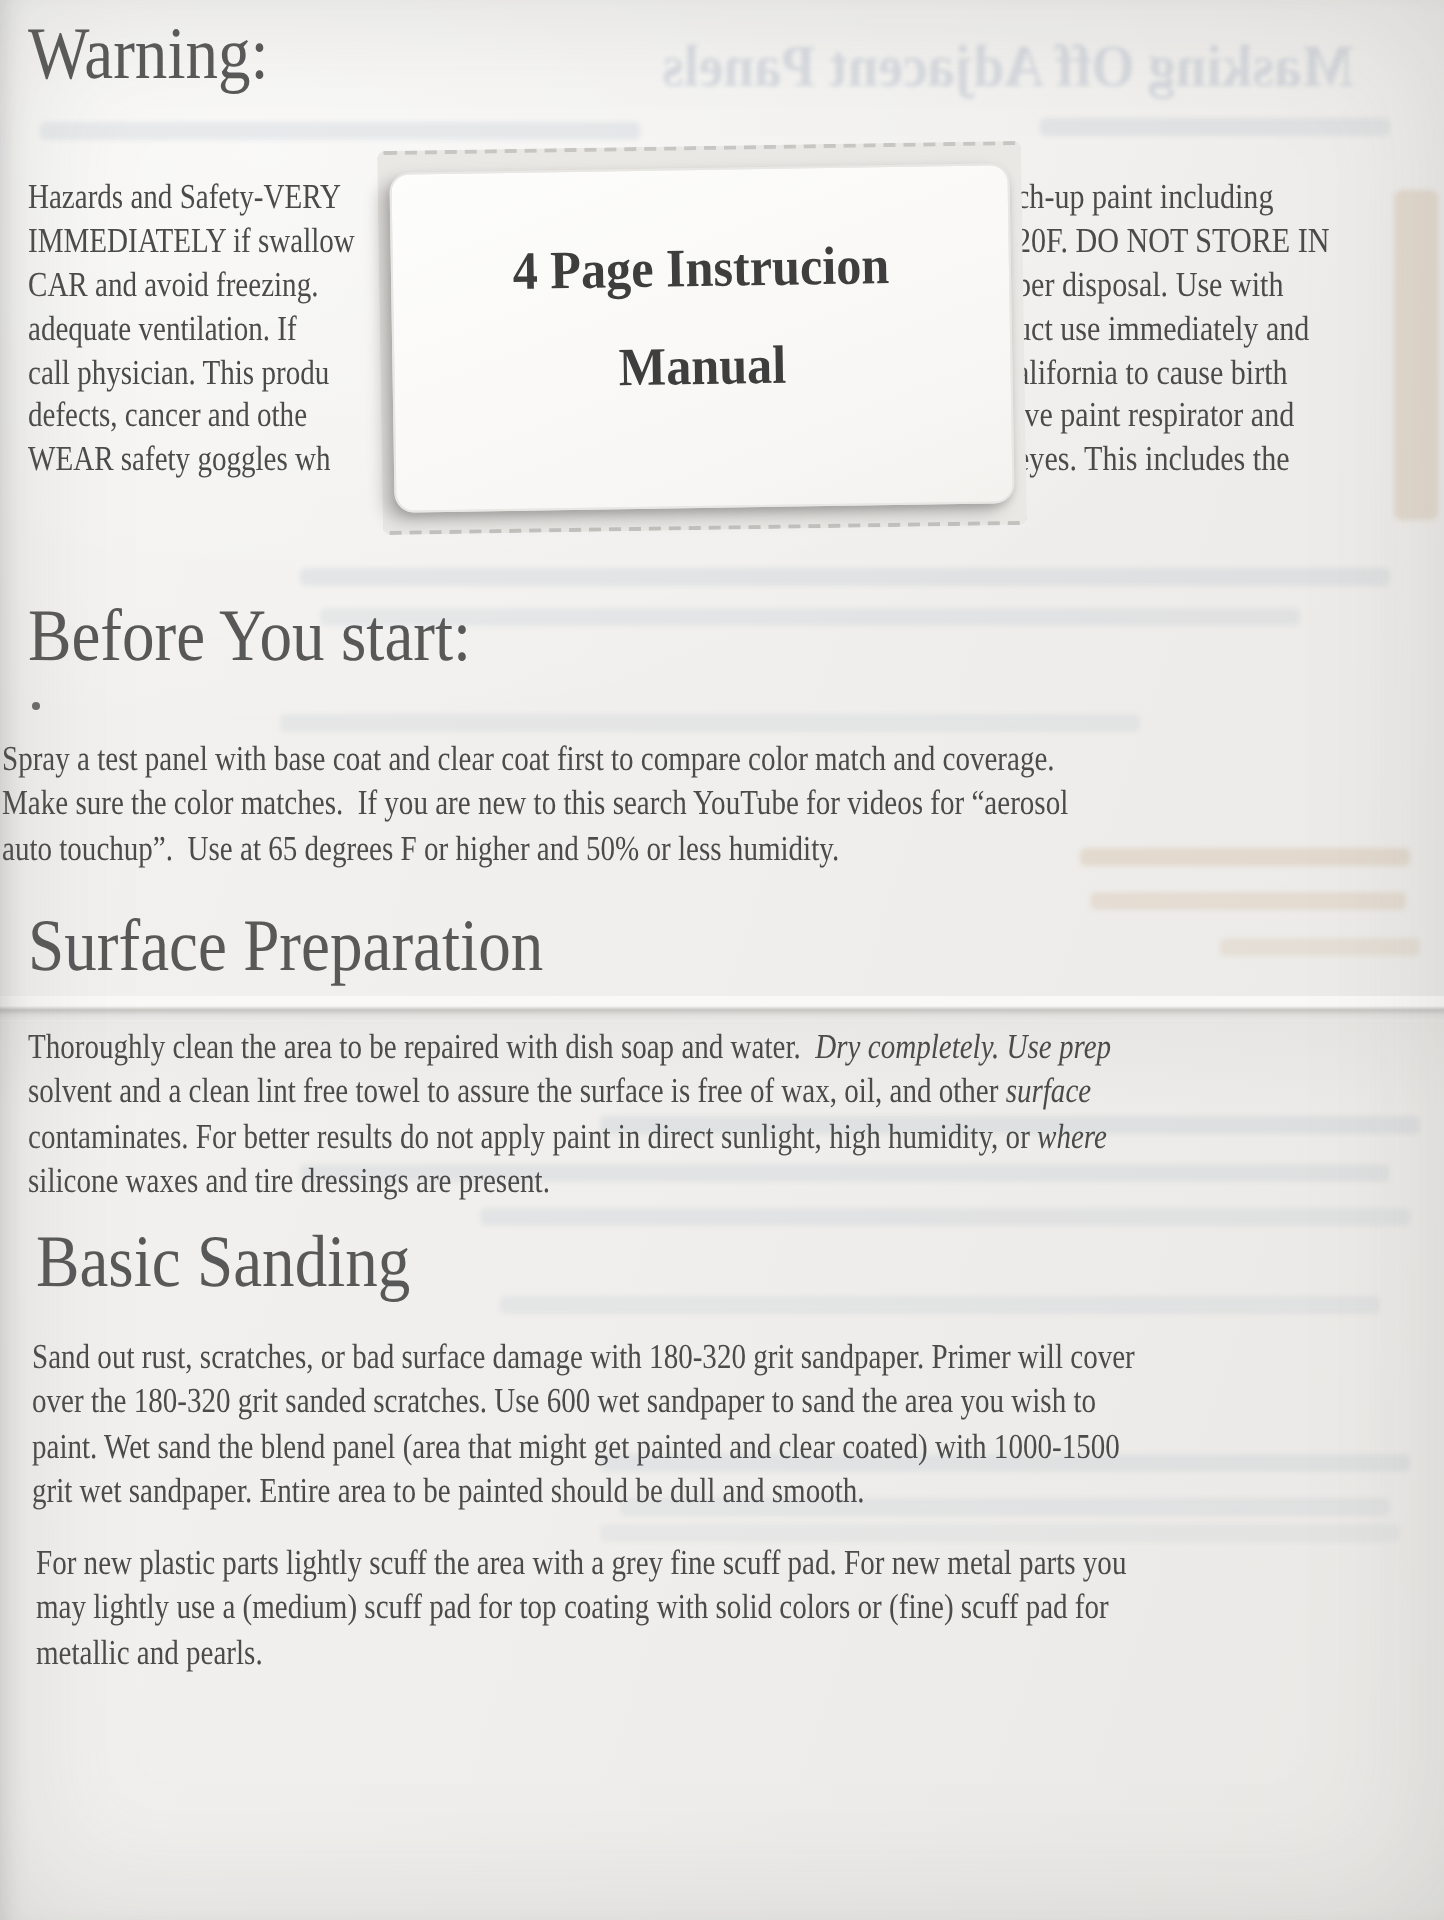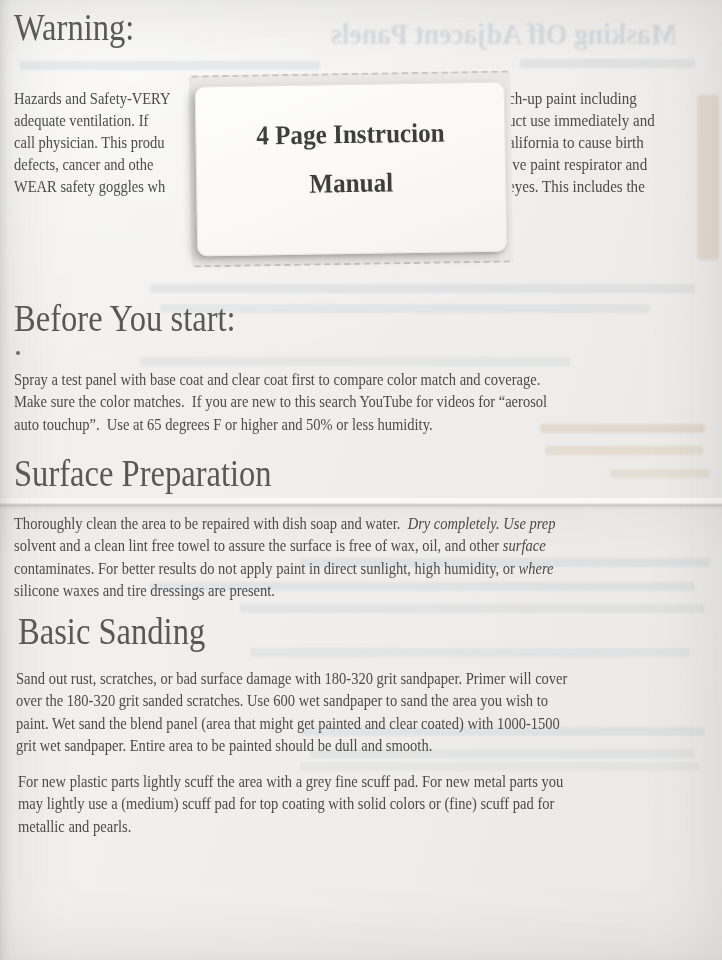--- a/index.html
+++ b/index.html
@@ -20,21 +20,21 @@
     color:#585858; transform:scaleX(.88); transform-origin:0 0; white-space:pre;
   }
   .warning-h { left:14px; top:6px; }
   .before-h  { left:14px; top:297px; }
   .surface-h { left:14px; top:452px; }
   .basic-h   { left:18px; top:610px; }
   
   .para { position:absolute; font-size:17.5px; color:#4b4b4b; }
   .tline { white-space:pre; height:22.3px; line-height:22.3px; transform:scaleX(.83); transform-origin:0 0; }
   .it { font-style:italic; }
-  .before-para  { left:14px; top:368px; }
+  .before-para  { left:1px; top:368px; }
   .surface-para { left:14px; top:512px; }
   .sand1-para   { left:16px; top:667px; }
   .sand2-para   { left:18px; top:770px; }
   
   .warning-para { position:absolute; left:14px; top:88px; width:694px; font-size:17.5px; color:#4b4b4b; }
   .wrow { position:relative; height:21.9px; line-height:21.9px; }
   .lfrag { display:inline-block; white-space:pre; transform:scaleX(.83); transform-origin:0 50%; }
   .rfrag { position:absolute; left:494px; top:0; display:inline-block; white-space:pre; transform:scaleX(.86); transform-origin:0 50%; }
   
   .backing {
@@ -112,20 +112,22 @@
   <div class="g g14"></div>
   <div class="g g15 warm"></div>
   <div class="g g16"></div>
 
   <div class="seam"></div>
   <div class="lower-tint"></div>
 
   <h1 class="h warning-h">Warning:</h1>
   <div class="warning-para" id="warning-lines">
       <div class="wrow"><span class="lfrag">Hazards and Safety-VERY</span><span class="rfrag">ch-up paint including</span></div>
+      <div class="wrow"><span class="lfrag">IMMEDIATELY if swallow</span><span class="rfrag">20F. DO NOT STORE IN</span></div>
+      <div class="wrow"><span class="lfrag">CAR and avoid freezing.</span><span class="rfrag">per disposal. Use with</span></div>
       <div class="wrow"><span class="lfrag">adequate ventilation. If</span><span class="rfrag">uct use immediately and</span></div>
       <div class="wrow"><span class="lfrag">call physician. This produ</span><span class="rfrag">alifornia to cause birth</span></div>
       <div class="wrow"><span class="lfrag">defects, cancer and othe</span><span class="rfrag">ive paint respirator and</span></div>
       <div class="wrow"><span class="lfrag">WEAR safety goggles wh</span><span class="rfrag">eyes. This includes the</span></div>
     </div>
 
   <div class="backing"></div>
   <div class="sticker">
     <div class="sticker-line">4 Page Instrucion</div>
     <div class="sticker-line">Manual</div>

